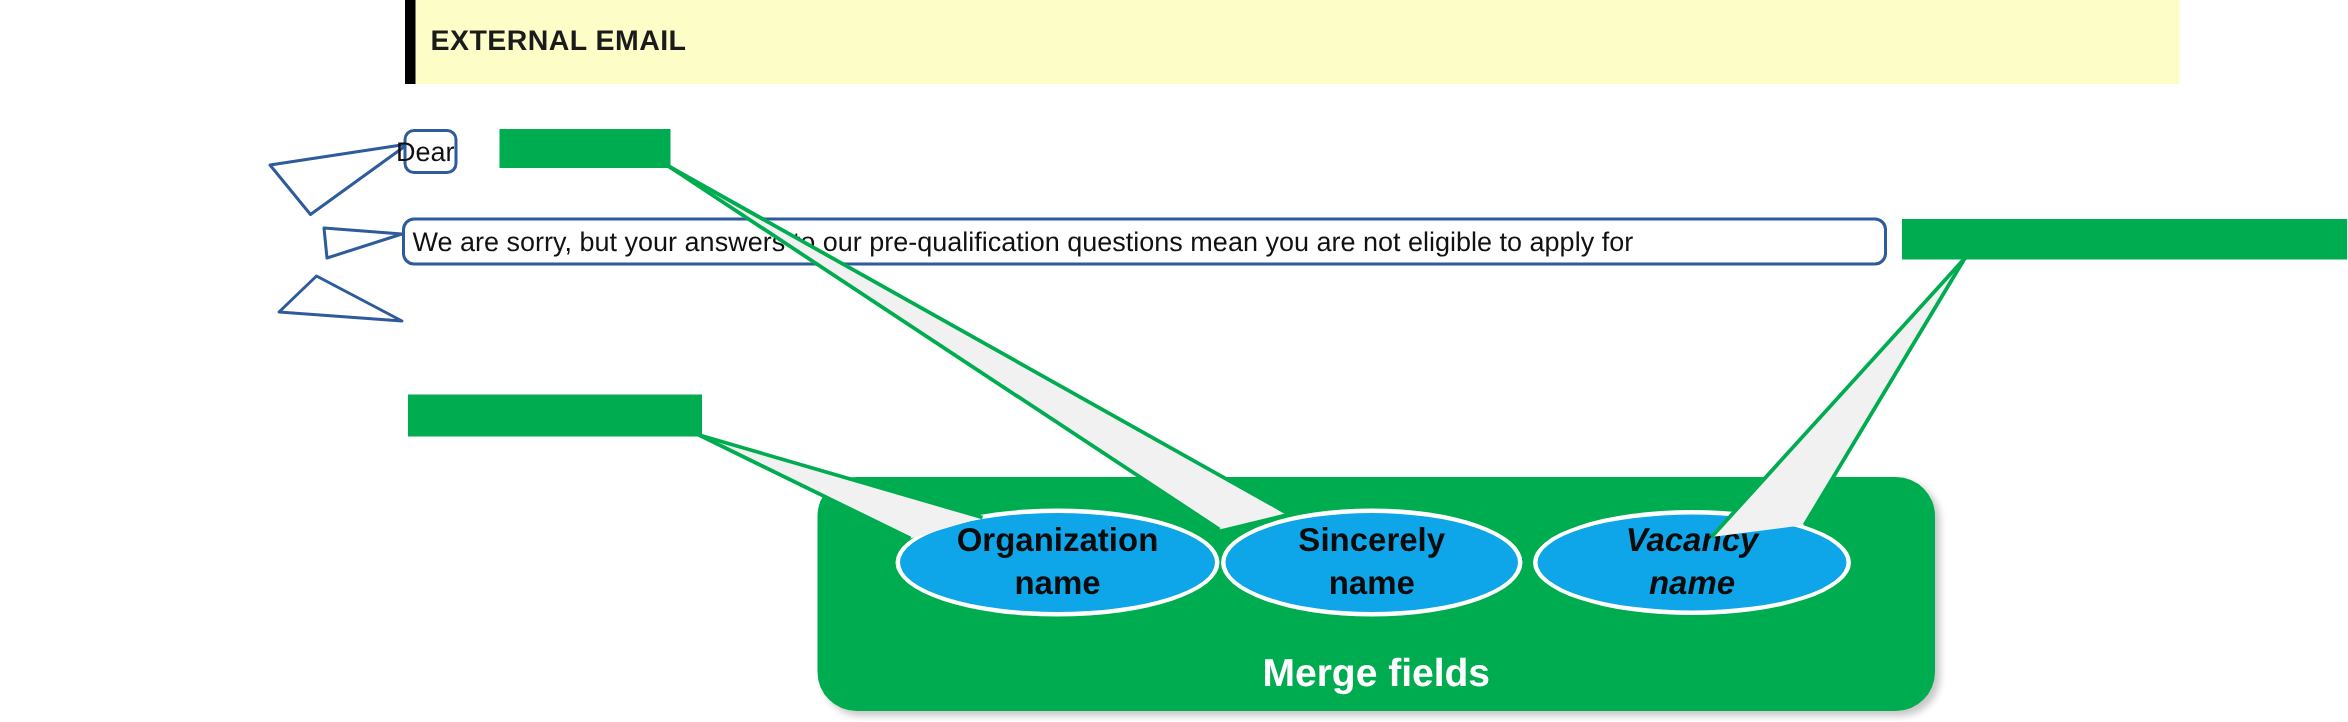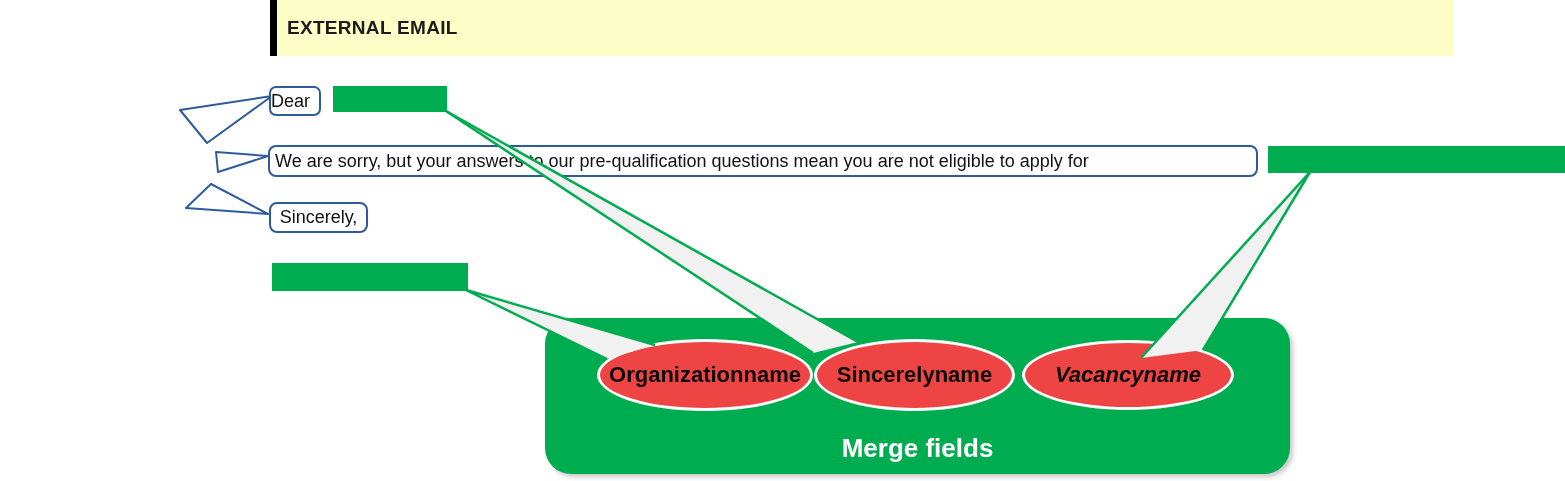--- a/index.html
+++ b/index.html
@@ -23,40 +23,40 @@
     background:#fff;border:3px solid #2E5B9C;border-radius:50%;
     display:flex;flex-direction:column;align-items:center;justify-content:center;
     z-index:4;
   }
   .src-ellipse span{font-weight:bold;font-size:20px;line-height:1.42;}
 
   .tbox{
     position:absolute;box-sizing:border-box;background:#fff;border:2px solid #2E5B9C;
     display:flex;align-items:center;z-index:2;font-size:18px;color:#111;
   }
-  .tbox-dear{left:269px;top:86px;width:52px;height:30px;border-radius:7px;justify-content:flex-start;}
+  .tbox-dear{left:269px;top:86px;width:36px;height:30px;border-radius:7px;justify-content:flex-end;}
   .tbox-body{left:268px;top:145px;width:990px;height:32px;border-radius:8px;padding-left:5px;white-space:nowrap;overflow:hidden;}
   .tbox-closing{left:269px;top:202px;width:99px;height:31px;border-radius:8px;justify-content:center;}
 
   .ph{position:absolute;background:#00AC50;z-index:3;}
   .ph-greeting{left:333px;top:86px;width:114px;height:26px;}
   .ph-body{left:1268px;top:146px;width:297px;height:27px;}
   .ph-closing{left:272px;top:263px;width:196px;height:28px;}
 
   .merge-rect{
     position:absolute;left:545px;top:318px;width:745px;height:156px;border-radius:26px;
     background:#00AC50;z-index:4;box-shadow:3px 3px 5px rgba(0,0,0,.22);
   }
   .merge-title{
     position:absolute;left:545px;top:433px;width:745px;text-align:center;z-index:5;
     color:#fff;font-weight:bold;font-size:26px;
   }
   .field-ellipse{
-    position:absolute;box-sizing:border-box;background:#ef4444;border:3px solid #fff;
-    border-radius:50%;display:flex;flex-direction:row;align-items:center;justify-content:center;
+    position:absolute;box-sizing:border-box;background:#0ea5e9;border:3px solid #fff;
+    border-radius:50%;display:flex;flex-direction:column;align-items:center;justify-content:center;
     z-index:5;
   }
   .field-ellipse span{font-weight:bold;font-size:22px;line-height:1.3;color:#0b0b0b;}
   .fe-1{left:597px;top:339px;width:216px;height:72px;}
   .fe-2{left:814px;top:339px;width:201px;height:72px;}
   .fe-3{left:1022px;top:340px;width:212px;height:70px;font-style:italic;}
 </style>
 </head>
 <body>
 
@@ -71,23 +71,20 @@
     <polygon points="268,156 216,152 218,172" fill="#ffffff" stroke="#2E5B9C" stroke-width="2" stroke-linejoin="round"></polygon>
     <polygon points="268,214 211,184 186,208" fill="#ffffff" stroke="#2E5B9C" stroke-width="2" stroke-linejoin="round"></polygon>
   </svg>
 
 
   <div class="tbox tbox-dear">
     <span>Dear</span>
   </div>
   <div class="tbox tbox-body">
     <span>We are sorry, but your answers to our pre-qualification questions mean you are not eligible to apply for</span>
-  </div>
-  <div class="tbox tbox-closing">
-    <span>Sincerely,</span>
   </div>
 
   <div class="ph ph-greeting"></div>
   <div class="ph ph-body"></div>
   <div class="ph ph-closing"></div>
 
   <div class="merge-rect"></div>
 
   <div class="field-ellipse fe-1">
     <span>Organization</span>

